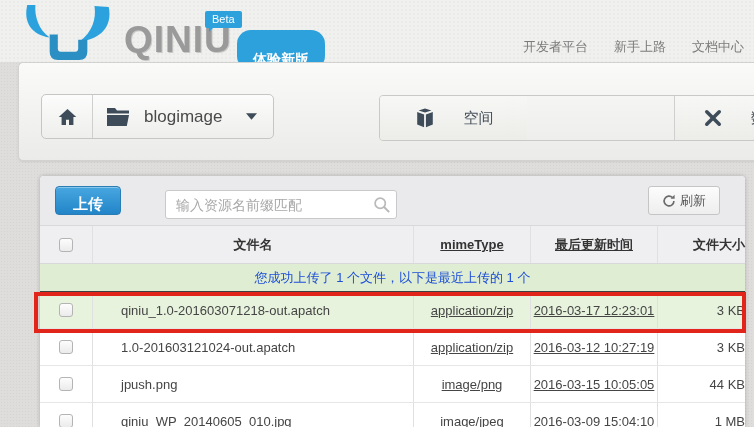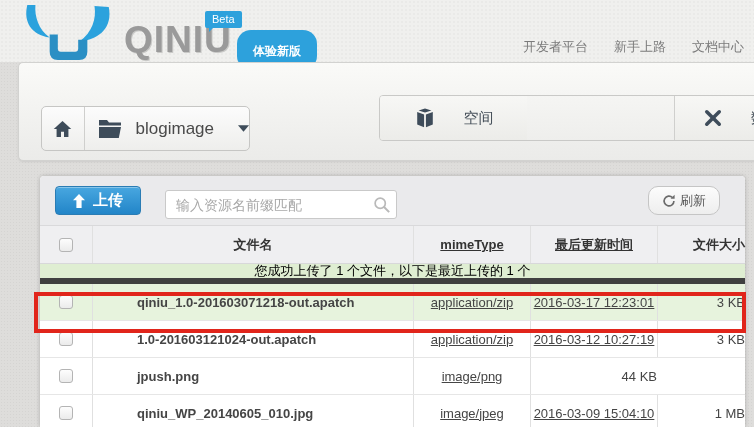--- a/index.html
+++ b/index.html
@@ -13,39 +13,39 @@
   
   .header { position:absolute; top:0; left:0; width:754px; height:62px; }
   .logo-group { position:absolute; left:22px; top:0; height:62px; display:flex; align-items:flex-end; }
   .bull { width:92px; height:56px; margin-bottom:2px; }
   .wordmark { font-size:37px; font-weight:bold; color:#9a9a9a; letter-spacing:1px;
     line-height:1; margin-left:10px; margin-bottom:4px; text-shadow:1px 1px 0 #c9c9c7; }
   .beta-badge { position:absolute; left:205px; top:11px; background:var(--brand-blue,#2da1dc);
     color:#fff; font-size:11px; padding:2px 7px 3px; border-radius:2px; }
   .beta-badge::after { content:""; position:absolute; left:4px; bottom:-4px;
     border:4px solid transparent; border-top-color:var(--brand-blue,#2da1dc); border-left-color:var(--brand-blue,#2da1dc); }
-  .try-new { position:absolute; left:237px; top:30px; height:40px; padding:8px 16px;
-    background:var(--brand-blue,#2da1dc); color:#fff; font-size:12px; font-weight:bold;
+  .try-new { position:absolute; left:237px; top:30px; height:40px; padding:16px 16px;
+    background:var(--brand-blue,#2da1dc); color:#fff; font-size:14px; font-weight:bold;
     border:none; border-radius:14px; line-height:27px; cursor:pointer; }
   .nav-links { position:absolute; right:10px; top:38px; display:flex; gap:26px; }
   .nav-links a { color:#7b7b7b; font-size:13px; text-decoration:none; }
 
   
   .content-bg { position:absolute; left:0; top:62px; width:754px; height:365px;
     background:#dedddb;
     background-image:radial-gradient(rgba(0,0,0,.04) 1px, transparent 1px);
     background-size:3px 3px; }
 
   
   .outer-panel { position:absolute; left:18px; top:62px; width:790px; height:99px;
     background:linear-gradient(#fafaf8,#ebebe9); border:1px solid #d2d2d0;
     border-radius:5px; box-shadow:0 1px 2px rgba(0,0,0,.08); }
-  .crumb-box { position:absolute; left:22px; top:31px; width:209px; height:45px;
+  .crumb-box { position:absolute; left:22px; top:31px; width:233px; height:45px;
     background:linear-gradient(#fcfcfc,#eeeeec); border:1px solid #c6c6c4; border-radius:5px;
-    display:flex; align-items:center;margin-top:12px; }
+    display:flex; align-items:center; }
   .crumb-home { width:51px; height:100%; display:flex; align-items:center; justify-content:center;
     border-right:1px solid #cfcfcd; cursor:pointer; }
   .crumb-bucket { flex:1; display:flex; align-items:center; padding-left:13px; cursor:pointer; }
   .bucket-label { font-size:17px; color:#4a4a4a; margin-left:14px; }
   .caret { margin-left:24px; }
   .icon-slate { fill:var(--icon-slate,#3e4c5a); }
 
   .tab-group { position:absolute; left:360px; top:32px; height:46px; display:flex;
     border:1px solid #c9c9c7; border-radius:4px 0 0 4px; overflow:hidden; }
   .tab { width:147px; height:100%; display:flex; align-items:center; justify-content:center;
@@ -56,45 +56,45 @@
   .tab.tab-cut { width:160px; justify-content:flex-start; padding-left:28px; }
 
   
   .inner-panel { position:absolute; left:40px; top:176px; width:705px; height:251px;
     background:#fff; border-radius:4px 4px 0 0; box-shadow:0 0 4px rgba(0,0,0,.22); }
   .toolbar { position:relative; height:50px; background:#eaeaec; border-radius:4px 4px 0 0;
     border-bottom:1px solid #d9d9db; }
   .upload-btn { position:absolute; left:15px; top:10px; height:29px; padding:0 17px;
     background:linear-gradient(#48a7e0,#2285c8); border:1px solid #2a7cb4; border-radius:4px;
     color:#fff; font-size:15px; font-weight:bold; display:flex; align-items:center; gap:8px;
-    cursor:pointer; box-shadow:inset 0 1px 0 rgba(255,255,255,.35); }
+    cursor:pointer; box-shadow:inset 0 1px 0 rgba(255,255,255,.35);flex-direction:column; }
   .search-wrap { position:absolute; left:125px; top:14px; width:232px; height:29px; }
   .search-input { width:100%; height:100%; border:1px solid #c9c9c9; border-radius:3px;
     padding:0 30px 0 10px; font-size:14px; color:#555; background:#fff;
     font-family:"Liberation Sans","DejaVu Sans",sans-serif; }
   .search-input::placeholder { color:#a8a8a8; }
   .search-ico { position:absolute; right:7px; top:6px; }
   .refresh-btn { position:absolute; right:25px; top:10px; height:29px; padding:0 13px;
-    background:linear-gradient(#fcfcfc,#eeeeee); border:1px solid #c5c5c5; border-radius:10px;
+    background:linear-gradient(#fcfcfc,#eeeeee); border:1px solid #c5c5c5; border-radius:3px;
     color:#555; font-size:13px; display:flex; align-items:center; gap:4px; cursor:pointer; }
 
   
   .grid-row { display:grid; grid-template-columns:52px 321px 117px 127px 1fr; align-items:center; }
   .thead { height:38px; background:#efeff1; border-bottom:1px solid #d8d8da;
     font-size:13px; font-weight:bold; color:#333; }
   .thead .cell, .trow .cell { height:100%; display:flex; align-items:center; border-left:1px solid #e0e0e0; }
   .thead .cell:first-child, .trow .cell:first-child { border-left:none; }
   .c-check { justify-content:center; }
   .c-name { justify-content:center; }
-  .trow .c-name { justify-content:flex-start; padding-left:44px;font-weight:bold; }
+  .trow .c-name { justify-content:flex-start; padding-left:28px; }
   .c-mime, .c-date { justify-content:center;text-decoration:underline; }
   .c-size { justify-content:flex-end; }
-  .notice-row { height:20px; background:var(--notice-green-bg,#dfeed2); display:flex;
-    align-items:center; justify-content:center; font-size:13px; color:#000000;
-    border-bottom:6px solid #404040; }
+  .notice-row { height:28px; background:var(--notice-green-bg,#dfeed2); display:flex;
+    align-items:center; justify-content:center; font-size:13px; color:#1d4ed8;
+    border-bottom:1px solid #404040; }
   .trow { height:37px; font-size:13px; color:#454545; border-bottom:1px solid #e6e6e6; background:#fff; }
   .trow.highlight { background:var(--highlight-row-bg,#e7f3dd); }
   input[type="checkbox"] { appearance:none; -webkit-appearance:none; width:14px; height:14px;
     border:1px solid #b4b4b4; border-radius:3px; background:linear-gradient(#fdfdfd,#ebebeb); cursor:pointer; }
 
   
   .annotation { position:absolute; left:34px; top:292px; width:712px; height:41px;
     border:4px solid var(--annotation-red,#e1251b); pointer-events:none; z-index:20; }
 </style>
 </head>
@@ -220,20 +220,21 @@
       <div class="cell c-mime">application/zip</div>
       <div class="cell c-date">2016-03-12 10:27:19</div>
       <div class="cell c-size">3 KB</div>
     </div>
     <div class="grid-row trow">
       <div class="cell c-check">
           <input type="checkbox" style="">
         </div>
       <div class="cell c-name">jpush.png</div>
       <div class="cell c-mime">image/png</div>
+      <div class="cell c-date">2016-03-15 10:05:05</div>
       <div class="cell c-size">44 KB</div>
     </div>
     <div class="grid-row trow">
       <div class="cell c-check">
           <input type="checkbox" style="">
         </div>
       <div class="cell c-name">qiniu_WP_20140605_010.jpg</div>
       <div class="cell c-mime">image/jpeg</div>
       <div class="cell c-date">2016-03-09 15:04:10</div>
       <div class="cell c-size">1 MB</div>

